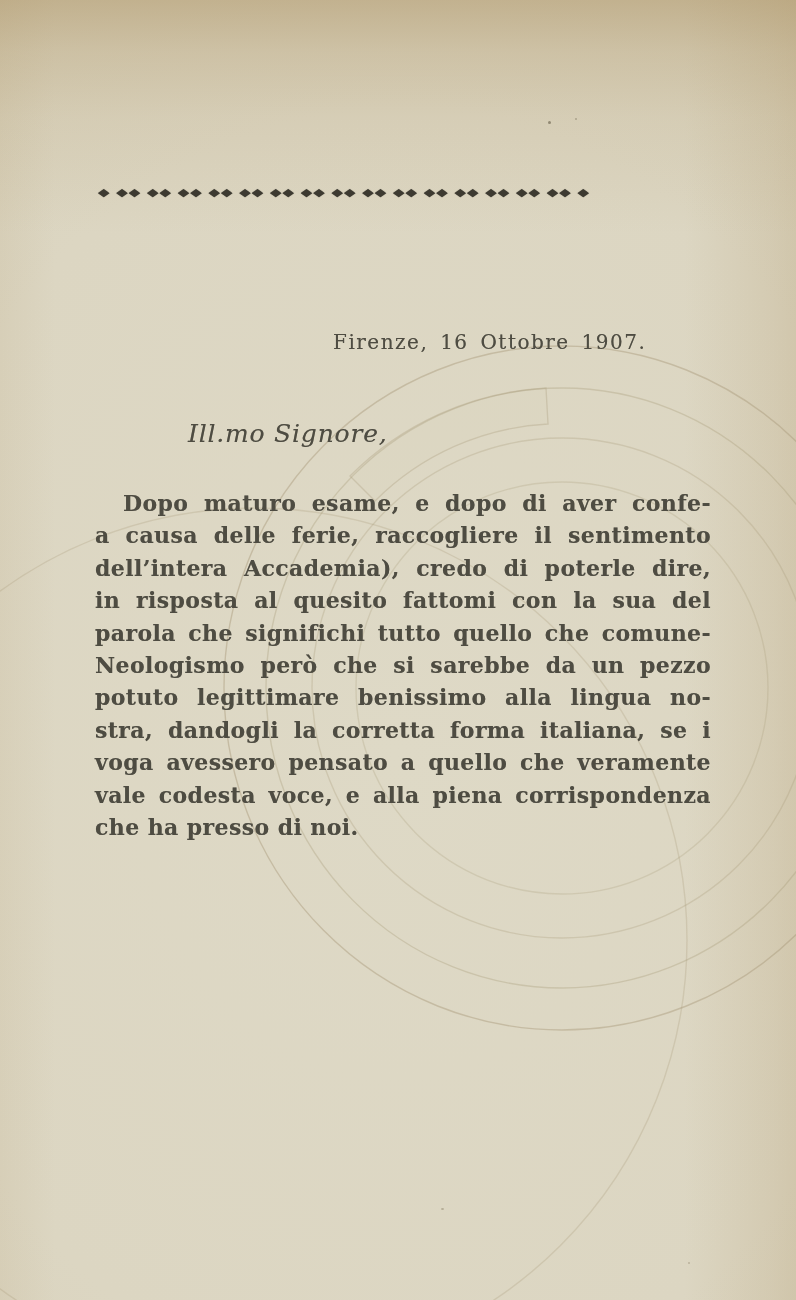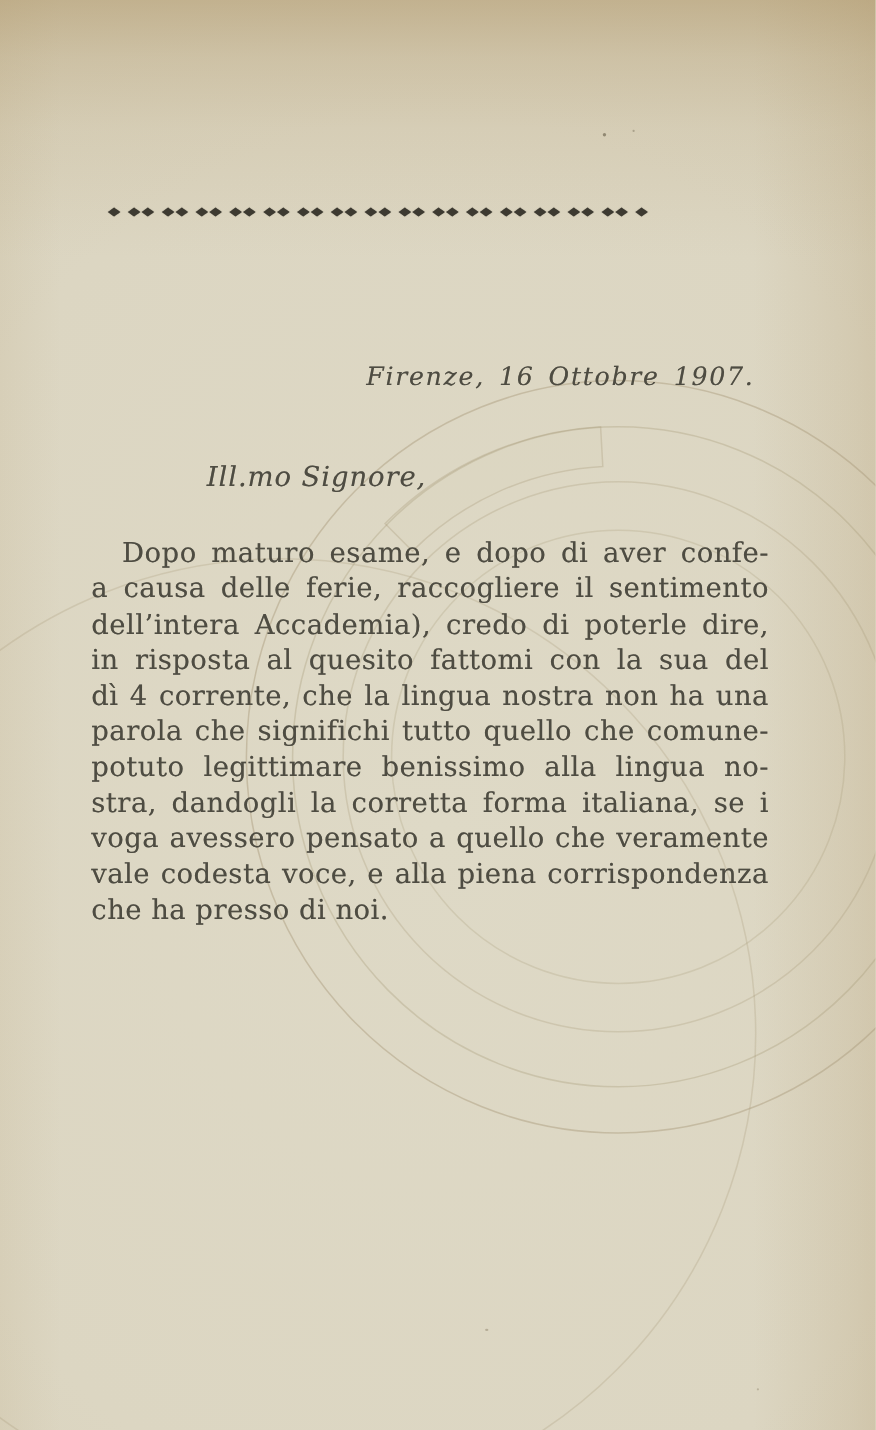--- a/index.html
+++ b/index.html
@@ -40,36 +40,37 @@
     position:absolute;left:98px;top:181px;width:489px;height:22px;
     font-size:15px;line-height:22px;color:var(--ornament-ink);
     letter-spacing:-2px;
     text-align:justify;text-align-last:justify;
     transform:scaleY(.72);transform-origin:center;
     white-space:nowrap;
     text-shadow:0 0 1px rgba(61,58,49,.55);
   }
   .dateline{
     position:absolute;left:333px;top:330px;
-    font-size:23px;font-style:italic;color:var(--ink);
+    font-size:20px;color:var(--ink);
     letter-spacing:1.5px;word-spacing:4px;
     text-shadow:0 0 .5px rgba(78,76,66,.5);
     text-align:right;
   }
   .salutation{
     position:absolute;left:188px;top:419px;
     font-size:25px;font-style:italic;color:var(--ink);
     letter-spacing:.8px;
     text-shadow:0 0 .5px rgba(78,76,66,.5);
   }
   .letter-body{
-    position:absolute;left:83px;top:487px;width:616px;
-    font-size:25px;line-height:32.4px;color:var(--ink);
+    position:absolute;left:95px;top:487px;width:616px;
+    font-size:22px;line-height:32.4px;color:var(--ink);
     letter-spacing:.4px;
     text-shadow:0 0 .5px rgba(78,76,66,.45);
+    font-weight:bold;
   }
   .body-line{
     text-align:justify;text-align-last:justify;
     white-space:normal;
   }
   .body-line.indent{padding-left:28px;}
   .body-line.last{text-align-last:left;}
   .body-line em{font-style:italic;letter-spacing:.6px;}
   .speck{position:absolute;border-radius:50%;background:rgba(90,80,60,.55);}
   .speck.s1{left:548px;top:121px;width:3px;height:3px;}
@@ -97,22 +98,22 @@
 
   <div class="dateline">Firenze, 16 Ottobre 1907.</div>
 
   <div class="salutation">Ill.mo Signore,</div>
 
   <div class="letter-body">
     <div class="body-line indent">Dopo maturo esame, e dopo di aver confe-</div>
     <div class="body-line">a causa delle ferie, raccogliere il sentimento</div>
     <div class="body-line">dell’intera Accademia), credo di poterle dire,</div>
     <div class="body-line">in risposta al quesito fattomi con la sua del</div>
-    <div class="body-line">dì 4 corrente, che la lingua nostra non ha una</div>
     <div class="body-line">parola che significhi tutto quello che comune-</div>
+    <div class="body-line">Neologismo però che si sarebbe da un pezzo</div>
     <div class="body-line">potuto legittimare benissimo alla lingua no-</div>
     <div class="body-line">stra, dandogli la corretta forma italiana, se i</div>
     <div class="body-line">voga avessero pensato a quello che veramente</div>
     <div class="body-line">vale codesta voce, e alla piena corrispondenza</div>
     <div class="body-line last">che ha presso di noi.</div>
   </div>
 
   <div class="speck s1"></div>
   <div class="speck s2"></div>
   <div class="speck s3"></div>

